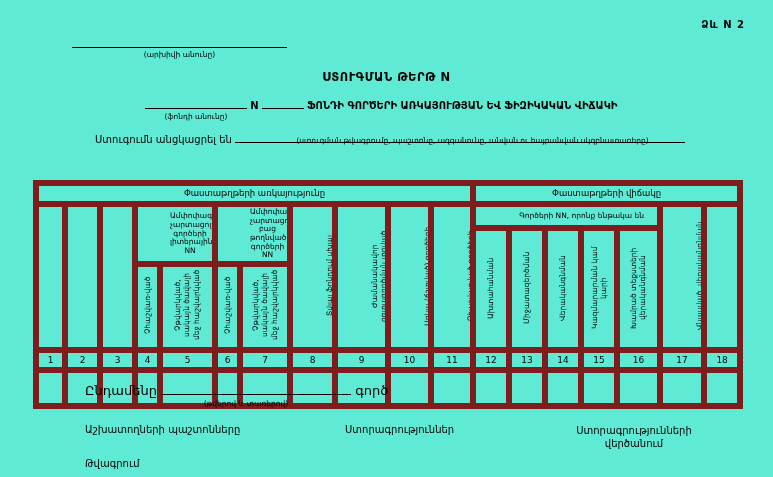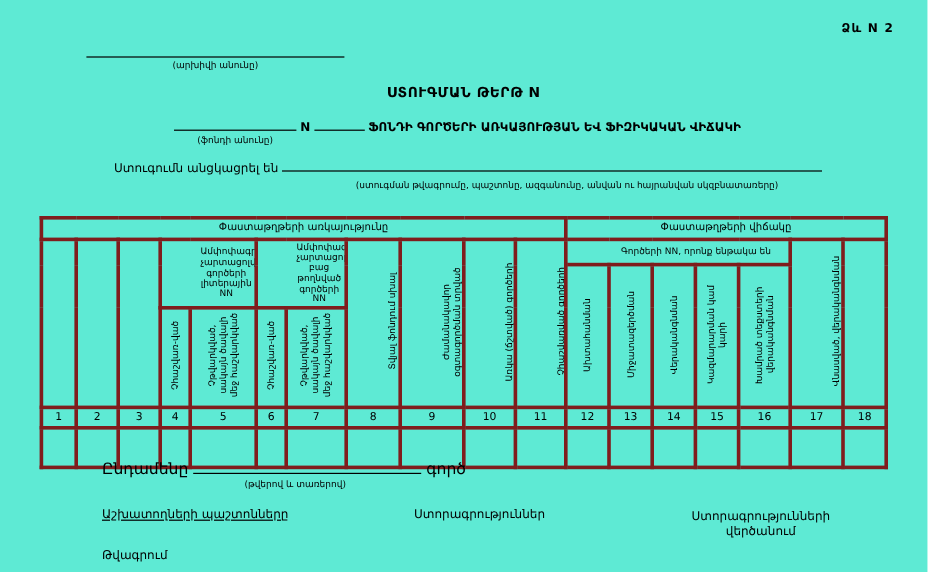--- a/index.html
+++ b/index.html
@@ -10,42 +10,42 @@
   .blank{display:inline-block;border-bottom:1px solid #000;height:11px;vertical-align:baseline;}
   .cap{font-size:7.5px;text-align:center;}
 
   .form-no{right:28px;top:19px;font-size:10px;font-weight:bold;letter-spacing:1px;}
   .archive-line{left:72px;top:37px;width:215px;height:10px;border-bottom:1px solid #000;}
   .archive-cap{left:72px;top:50px;width:215px;}
   .doc-title{left:0;top:70px;width:773px;text-align:center;font-size:11.5px;font-weight:bold;letter-spacing:0.5px;}
   .fund-line{left:145px;top:97px;font-size:10px;white-space:nowrap;}
   .fund-cap{left:145px;top:112px;width:102px;}
   .conducted{left:95px;top:131px;font-size:10px;white-space:nowrap;}
-  .conducted-cap{left:250px;top:150px;width:445px;}
+  .conducted-cap{left:250px;top:136px;width:445px;}
 
   .tblwrap{left:33px;top:180px;}
   table{border-collapse:collapse;table-layout:fixed;width:704px;}
-  td{border:3px solid #7f1d1d;padding:0;text-align:center;vertical-align:middle;
+  td{border:6px solid #7f1d1d;padding:0;text-align:center;vertical-align:middle;
      font-size:7.5px;line-height:1.15;overflow:hidden;}
   tr.rA td{height:15px;font-size:8.5px;}
   tr.rB td{height:16px;padding-left:32px;}
   tr.rC td{height:30px;}
   tr.rD td{height:80px;}
   tr.rN td{height:14px;font-size:9px;}
   tr.rE td{height:30px;}
   td.gh{font-size:7.5px;padding:1px 2px;}
   .vt{display:inline-block;writing-mode:vertical-rl;transform:rotate(180deg);
       font-size:7.5px;line-height:1.25;white-space:normal;}
   .vt.tall{height:118px;}
   .vt.mid{height:102px;}
   .vt.sub{height:74px;}
 
   .total-line{left:85px;top:383px;font-size:13px;white-space:nowrap;}
   .total-cap{left:150px;top:399px;width:192px;text-align:center;}
-  .positions{left:85px;top:424px;font-size:10px;text-decoration:underline;}
+  .positions{left:85px;top:424px;font-size:10px;}
   .signatures{left:345px;top:424px;font-size:10px;}
   .decipher{left:563px;top:424px;width:142px;font-size:10px;text-align:center;line-height:1.3;}
   .dating{left:85px;top:458px;font-size:10px;}
 </style>
 </head>
 <body>
 
 <div class="page">
 
   <div class="abs form-no">Ձև N 2</div>

